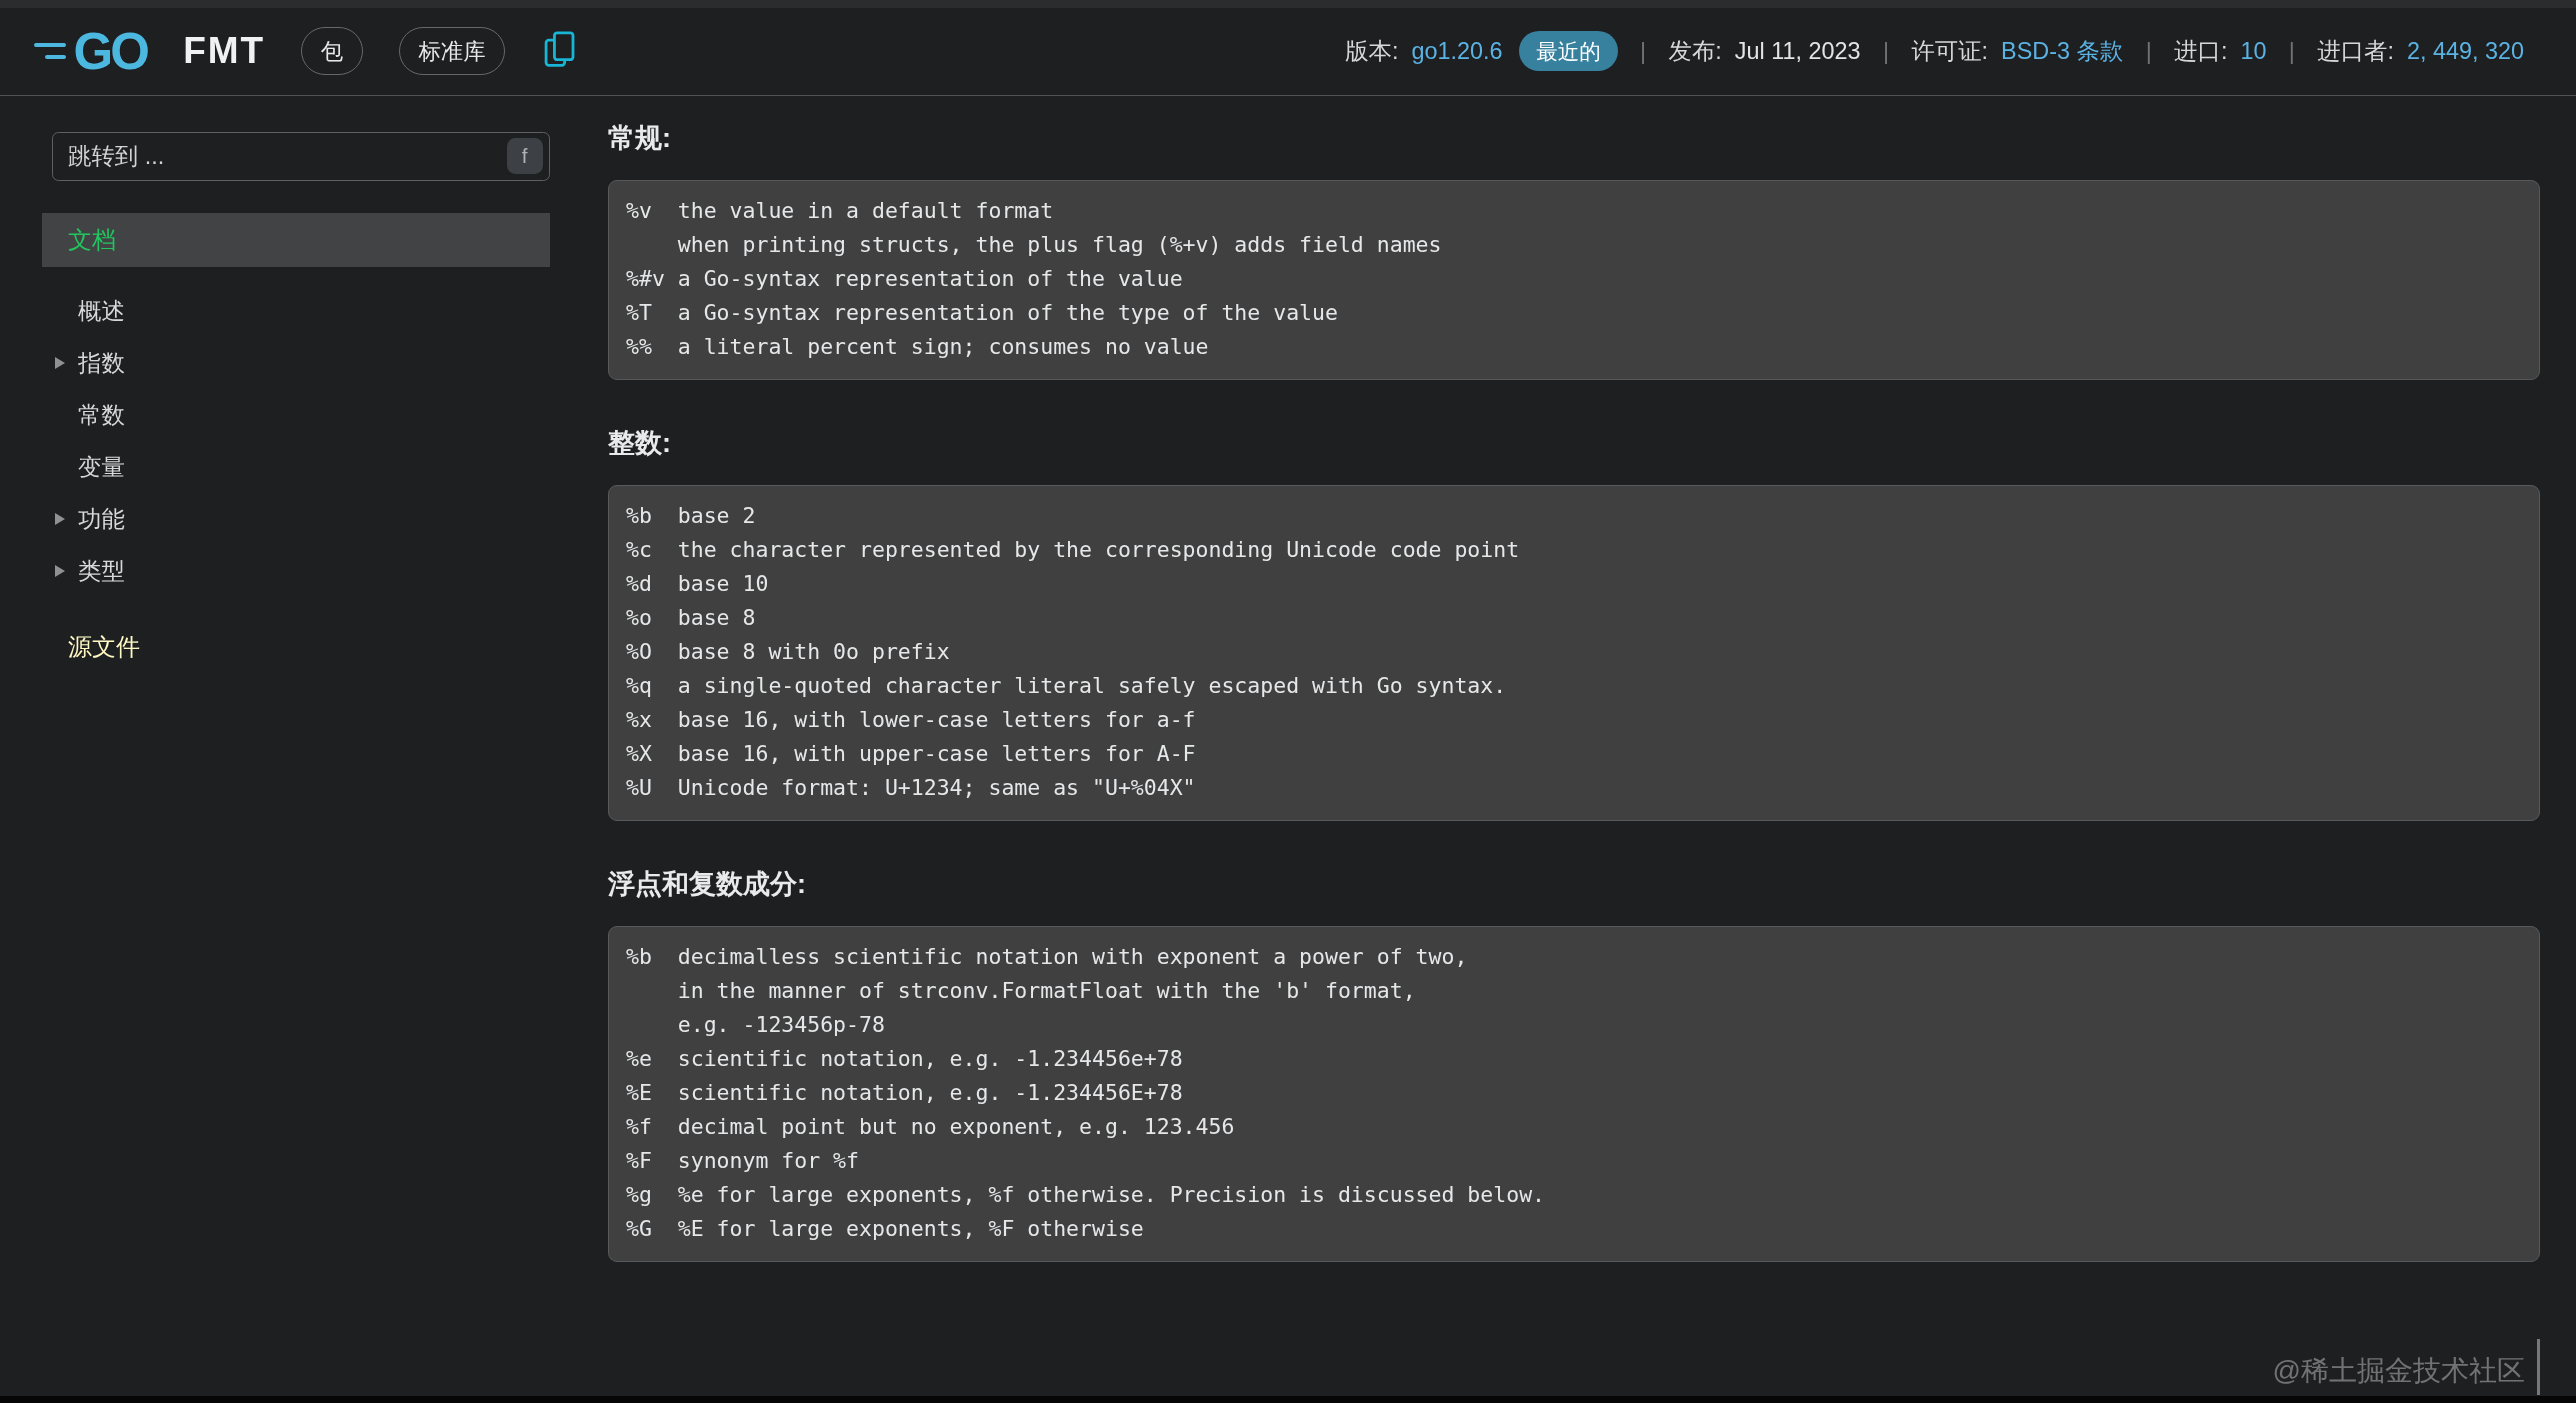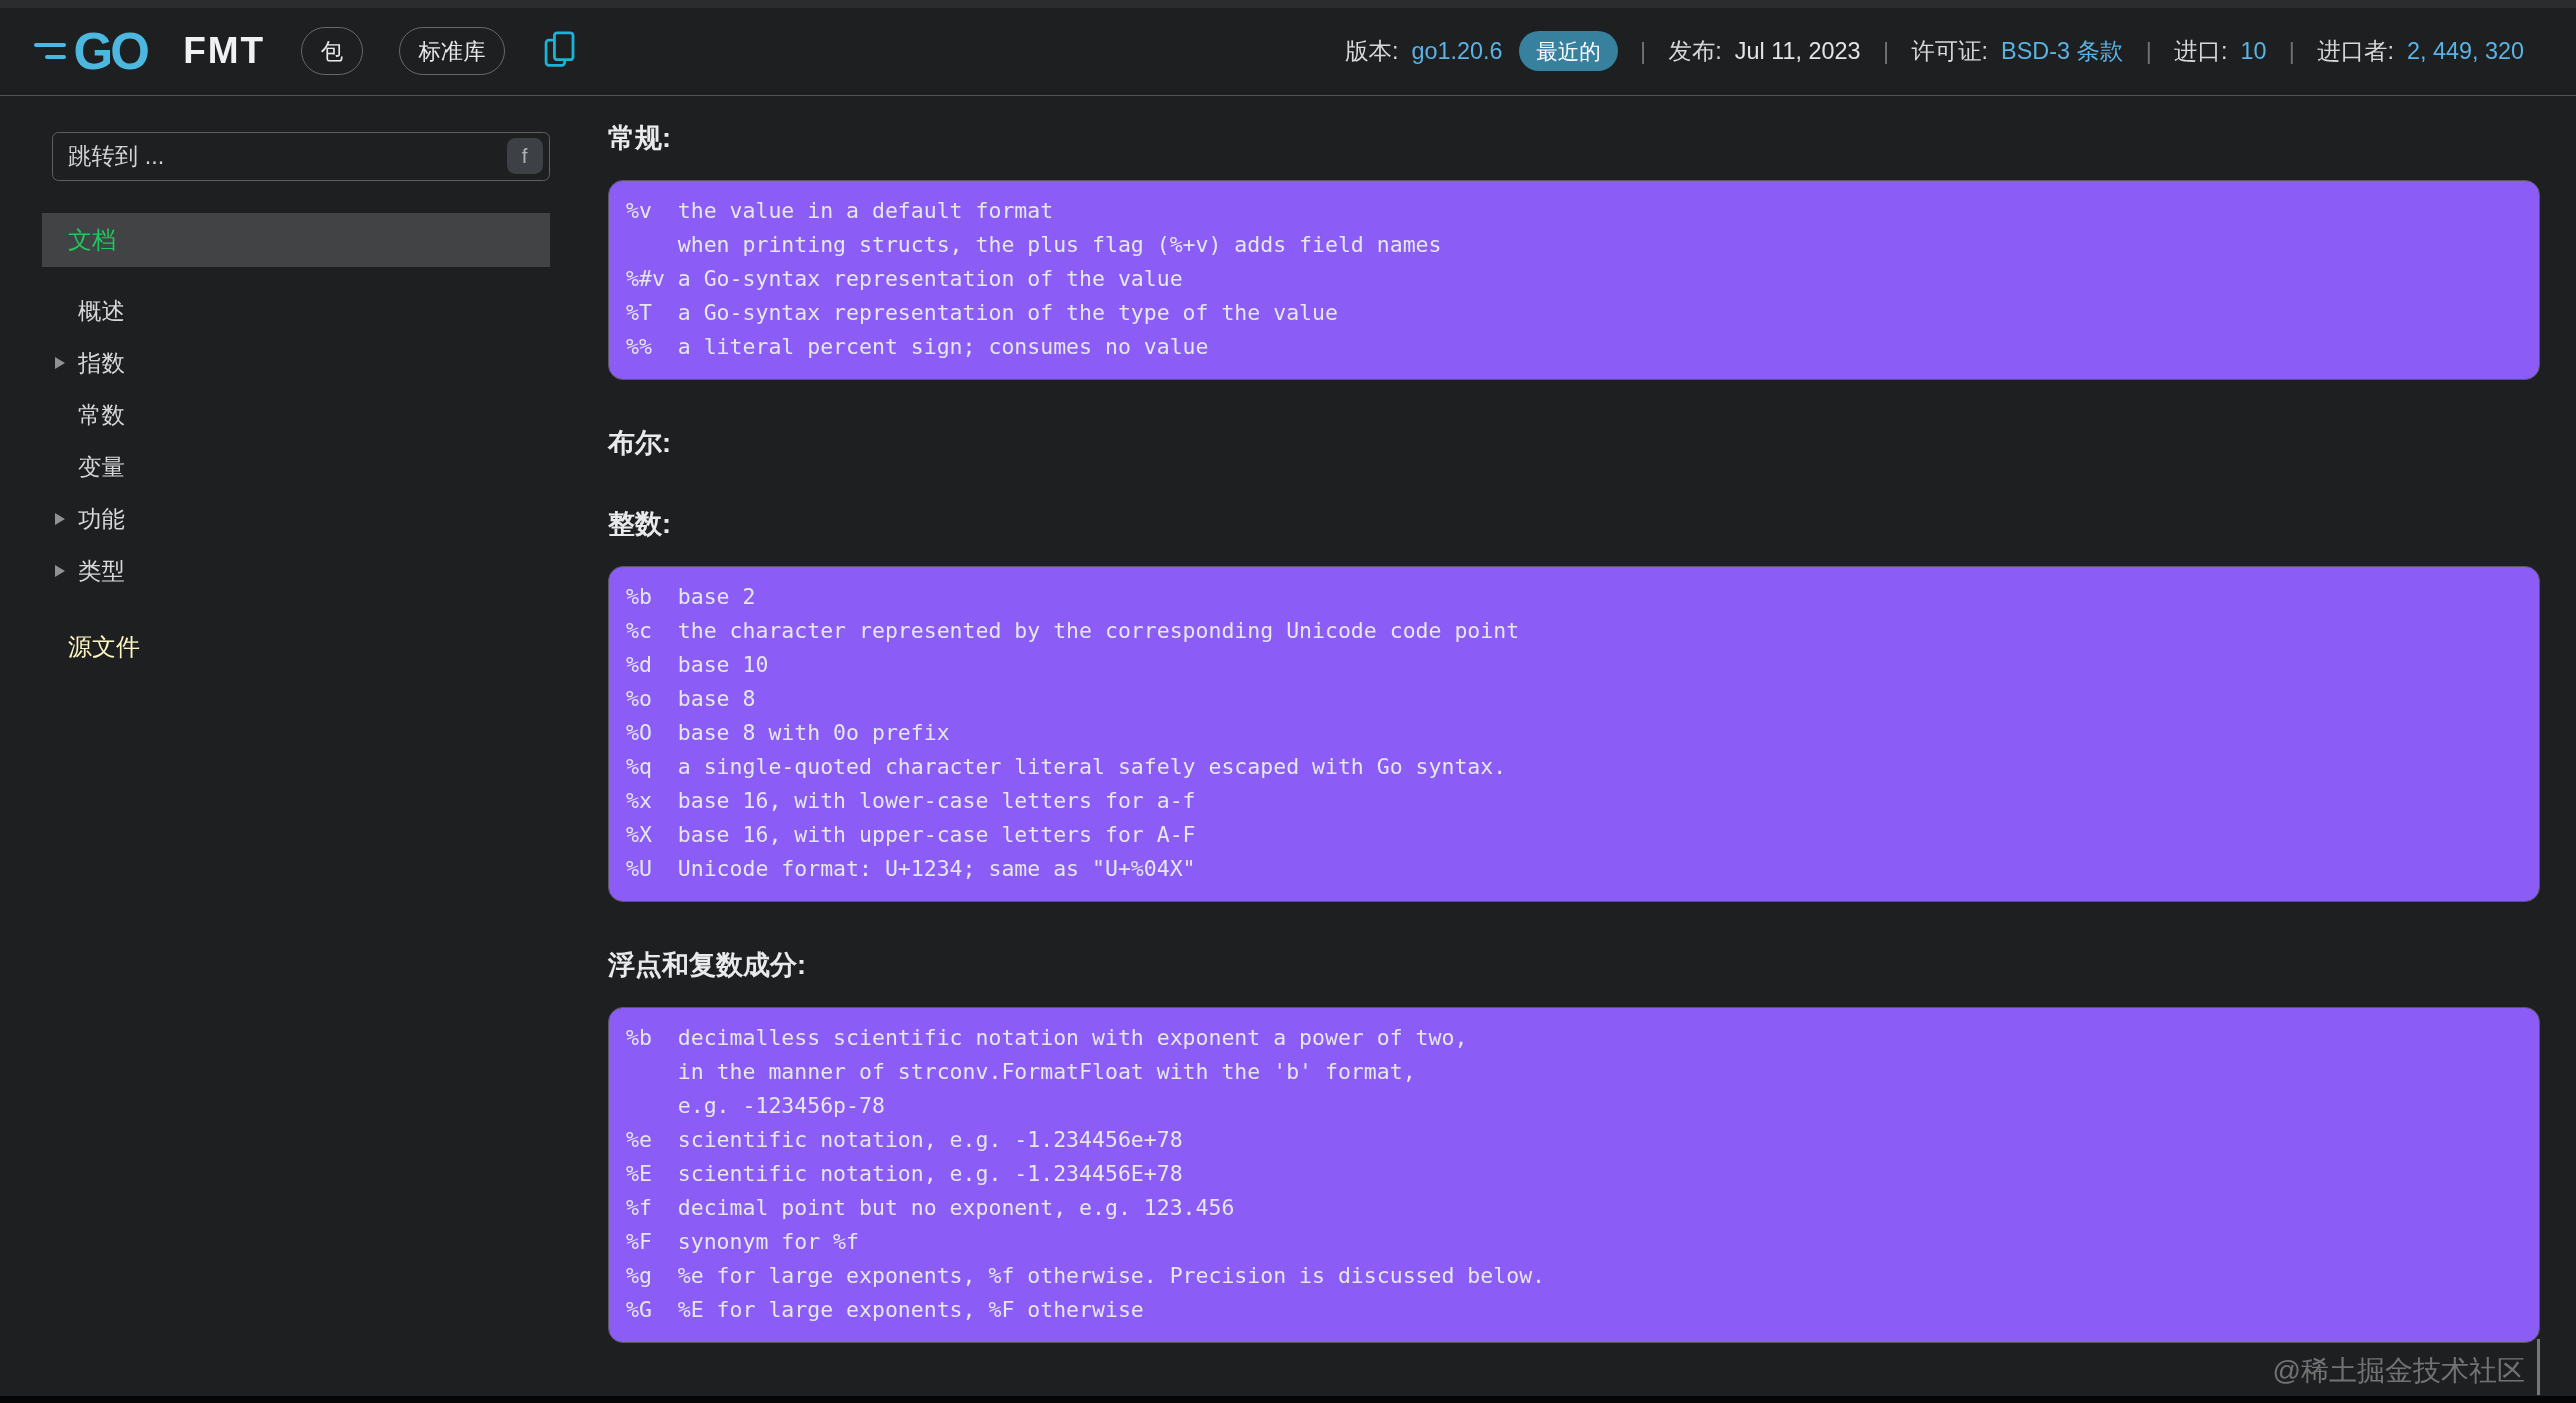--- a/index.html
+++ b/index.html
@@ -90,23 +90,23 @@
     margin-top: 22.4px; height: 54px;
     display: flex; align-items: center;
     padding-left: 26px;
     font-size: 24px; color: #fef9c3; cursor: pointer;
   }
 
   main { flex: 1; padding: 24px 36px 0 0; }
   .section-heading { font-size: 27px; font-weight: 700; color: #e8eaec; margin: 45px 0 24px; }
   .section:first-child .section-heading { margin-top: 0; }
   .code-block {
-    background: #8b5cf6;
+    background: #404040;
     border: 0.9px solid #57595c;
-    border-radius: 15px;
+    border-radius: 9px;
     padding: 13px 18.7px 15px 17px;
     overflow: hidden;
   }
   .code-block pre {
     margin: 0;
     font-family: "DejaVu Sans Mono", "Liberation Mono", monospace;
     font-size: 21.5px; line-height: 34px;
     color: #e5e7e9;
     white-space: pre;
   }
@@ -204,21 +204,20 @@
       <div class="code-block">
         <pre>%v  the value in a default format
     when printing structs, the plus flag (%+v) adds field names
 %#v a Go-syntax representation of the value
 %T  a Go-syntax representation of the type of the value
 %%  a literal percent sign; consumes no value</pre>
       </div>
     </div>
 
     <div class="section">
-      <div class="section-heading">布尔:</div>
     </div>
 
     <div class="section">
       <div class="section-heading">整数:</div>
       <div class="code-block">
         <pre>%b  base 2
 %c  the character represented by the corresponding Unicode code point
 %d  base 10
 %o  base 8
 %O  base 8 with 0o prefix

